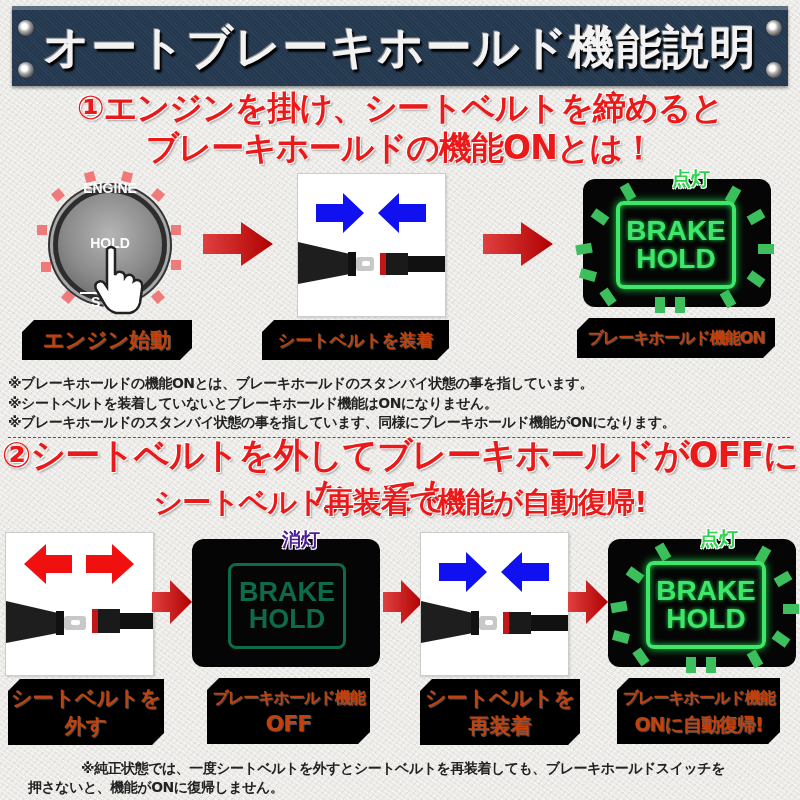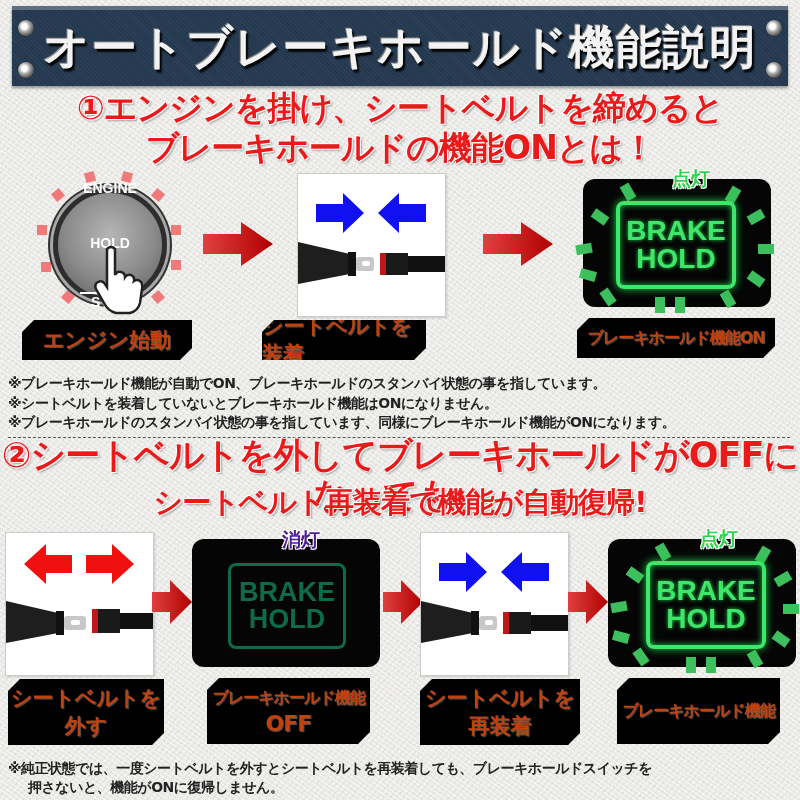--- a/index.html
+++ b/index.html
@@ -157,21 +157,21 @@
     <polygon points="128,30 101,30 101,19 80,39 101,59 101,48 128,48" fill="#1010f0"></polygon>
     <polygon points="0,68 52,80 52,100 0,110" fill="#1e1e1e"></polygon>
     <rect x="50" y="78" width="8" height="24" fill="#111"></rect>
     <rect x="58" y="83" width="18" height="14" rx="3" fill="#c8c8c8"></rect>
     <rect x="64" y="87" width="8" height="5" rx="2" fill="#fff"></rect>
     <rect x="82" y="79" width="6" height="22" fill="#c01818"></rect>
     <rect x="88" y="79" width="22" height="22" fill="#1a1a1a"></rect>
     <rect x="110" y="82" width="37" height="16" fill="#111"></rect>
   </svg>
 </div>
-<div class="abs label-box" style="left:262px;top:320px;width:164px;height:40px;font-size:21px;">シートベルトを装着</div>
+<div class="abs label-box" style="left:262px;top:320px;width:187px;height:40px;font-size:17px;">シートベルトを装着</div>
 
 <svg class="abs flow-arrow" style="left:483px;top:222px;" viewBox="0 0 70 44">
   <polygon points="0,12 38,12 38,0 70,22 38,44 38,32 0,32" fill="url(#ra)"></polygon>
 </svg>
 
 <div class="abs black-panel" style="left:583px;top:179px;width:188px;height:128px;">
   <div class="abs ray" style="left:40px;top:5px;transform:rotate(-30deg);"></div>
   <div class="abs ray" style="left:145px;top:8px;transform:rotate(30deg);"></div>
   <div class="abs ray" style="left:12px;top:30px;transform:rotate(-55deg);"></div>
   <div class="abs ray" style="left:168px;top:30px;transform:rotate(60deg);"></div>
@@ -184,21 +184,21 @@
   <div class="abs ray" style="left:72px;top:118px;"></div>
   <div class="abs ray" style="left:92px;top:118px;"></div>
   <div class="abs lamp on" style="left:33px;top:22px;width:112px;height:80px;font-size:28px;">
     <span>BRAKE</span>
     <span>HOLD</span>
   </div>
 </div>
 <div class="abs lamp-caption on" style="left:640px;top:166px;width:70px;">点灯</div>
 <div class="abs label-box" style="left:577px;top:318px;width:198px;height:40px;font-size:16px;letter-spacing:-1px;">ブレーキホールド機能ON</div>
 
-<div class="abs note" style="top:374px;">※ブレーキホールド機能が自動でON、ブレーキホールドのスタンバイ状態の事を指しています。</div>
+<div class="abs note" style="top:374px;">※ブレーキホールドの機能ONとは、ブレーキホールドのスタンバイ状態の事を指しています。</div>
 <div class="abs note" style="top:394px;">※シートベルトを装着していないとブレーキホールド機能はONになりません。</div>
 <div class="abs note" style="top:413px;">※ブレーキホールドのスタンバイ状態の事を指しています、同様にブレーキホールド機能がONになります。</div>
 
 <div class="abs divider"></div>
 
 <div class="abs headline" style="top:435px;font-size:35px;">②シートベルトを外してブレーキホールドがOFFになっても、</div>
 <div class="abs headline" style="top:482px;font-size:29px;">シートベルト再装着で機能が自動復帰!</div>
 
 <div class="abs white-panel" style="left:5px;top:532px;width:147px;height:142px;">
   <svg class="abs" style="left:0;top:0;" width="147" height="142" viewBox="0 0 147 142">
@@ -274,16 +274,17 @@
   <div class="abs ray" style="left:78px;top:118px;"></div>
   <div class="abs ray" style="left:98px;top:118px;"></div>
   <div class="abs lamp on" style="left:38px;top:22px;width:112px;height:80px;font-size:28px;">
     <span>BRAKE</span>
     <span>HOLD</span>
   </div>
 </div>
 <div class="abs lamp-caption on" style="left:668px;top:526px;width:70px;">点灯</div>
 <div class="abs label-box" style="left:617px;top:678px;width:163px;height:66px;font-size:16px;flex-direction:column;line-height:26px;letter-spacing:-1px;">
   <span class="label-line">ブレーキホールド機能</span>
-</div>
-
-<div class="abs note" style="top:759px;">※純正状態では、一度シートベルトを外すとシートベルトを再装着しても、ブレーキホールドスイッチを</div>
+  <span class="label-line" style="font-size:19px;">ONに自動復帰!</span>
+</div>
+
+<div class="abs note" style="top:759px;text-align:center;">※純正状態では、一度シートベルトを外すとシートベルトを再装着しても、ブレーキホールドスイッチを</div>
 <div class="abs note" style="top:778px;left:28px;">押さないと、機能がONに復帰しません。</div>
 
 </body></html>

